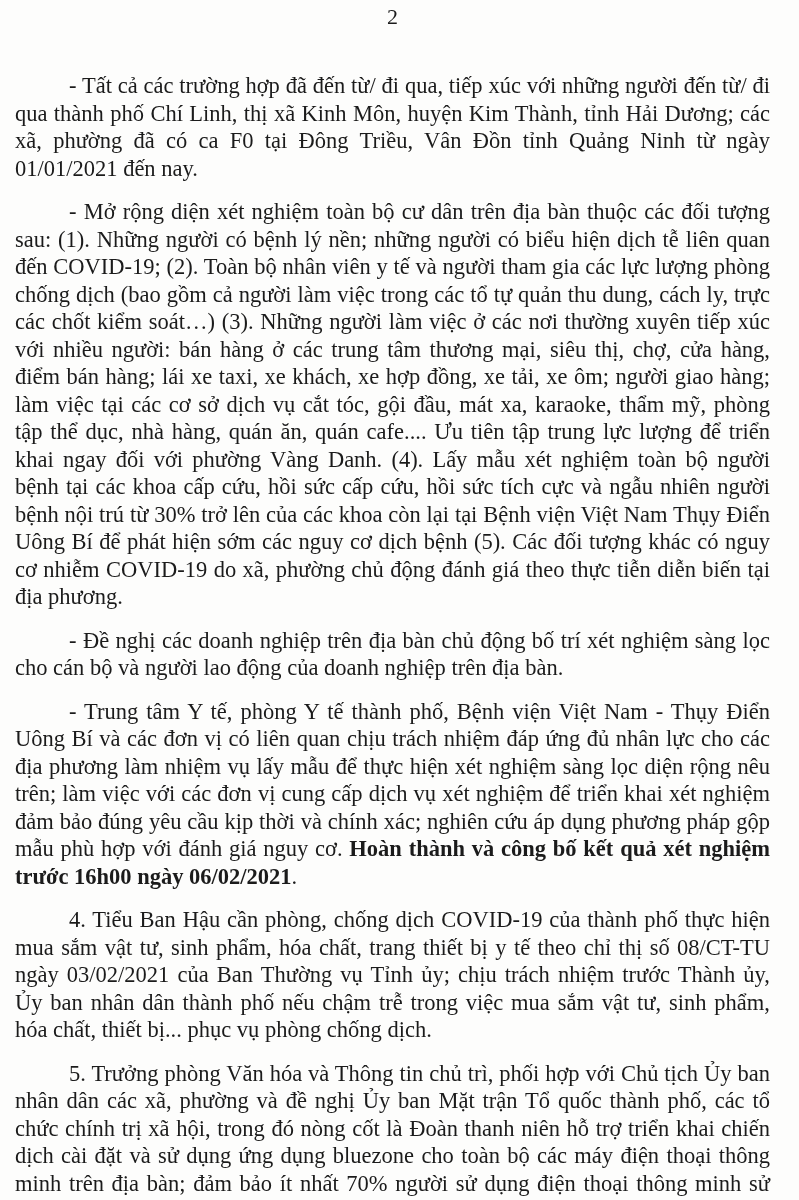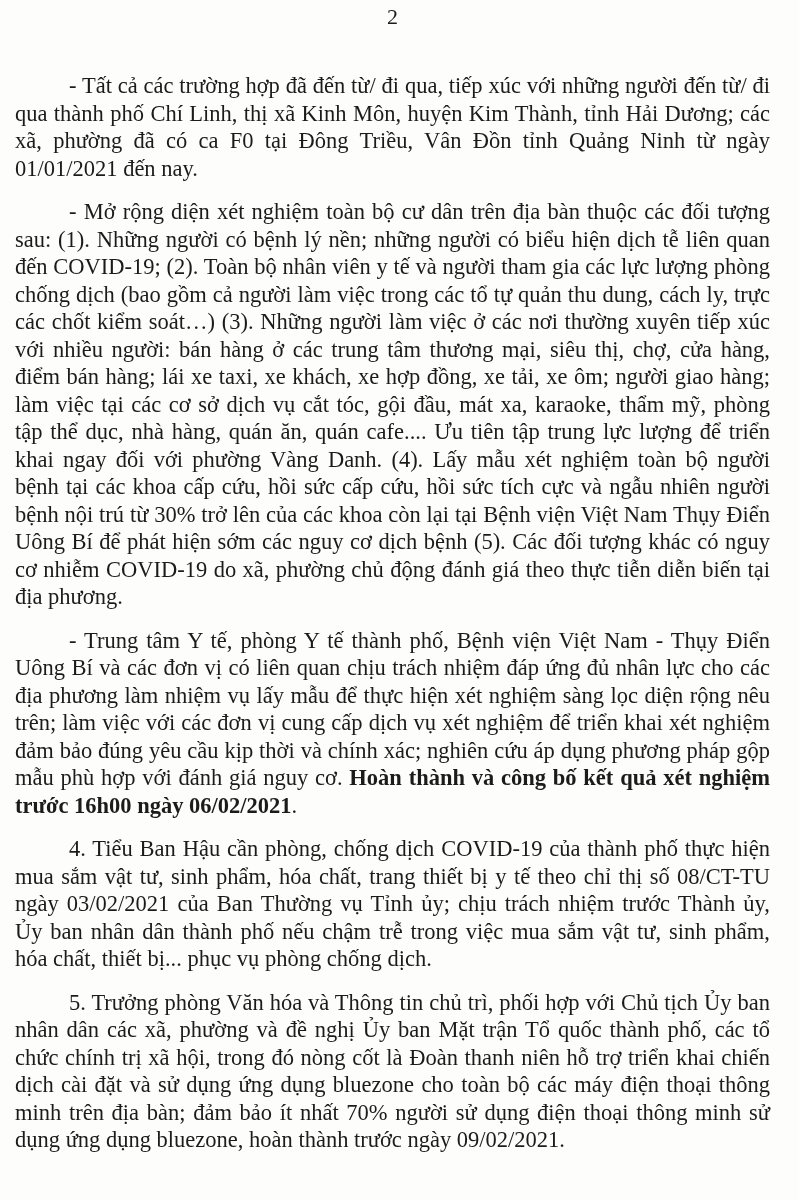--- a/index.html
+++ b/index.html
@@ -38,17 +38,18 @@
   }
 </style>
 </head>
 <body>
 
 <div class="page">
   <div class="page-number">2</div>
   <div class="body-text" id="paragraphs">
       <p><span>- Tất cả các trường hợp đã đến từ/ đi qua, tiếp xúc với những người đến từ/ đi qua thành phố Chí Linh, thị xã Kinh Môn, huyện Kim Thành, tỉnh Hải Dương; các xã, phường đã có ca F0 tại Đông Triều, Vân Đồn tỉnh Quảng Ninh từ ngày 01/01/2021 đến nay.</span></p>
       <p><span>- Mở rộng diện xét nghiệm toàn bộ cư dân trên địa bàn thuộc các đối tượng sau: (1). Những người có bệnh lý nền; những người có biểu hiện dịch tễ liên quan đến COVID-19; (2). Toàn bộ nhân viên y tế và người tham gia các lực lượng phòng chống dịch (bao gồm cả người làm việc trong các tổ tự quản thu dung, cách ly, trực các chốt kiểm soát…) (3). Những người làm việc ở các nơi thường xuyên tiếp xúc với nhiều người: bán hàng ở các trung tâm thương mại, siêu thị, chợ, cửa hàng, điểm bán hàng; lái xe taxi, xe khách, xe hợp đồng, xe tải, xe ôm; người giao hàng; làm việc tại các cơ sở dịch vụ cắt tóc, gội đầu, mát xa, karaoke, thẩm mỹ, phòng tập thể dục, nhà hàng, quán ăn, quán cafe.... Ưu tiên tập trung lực lượng để triển khai ngay đối với phường Vàng Danh. (4). Lấy mẫu xét nghiệm toàn bộ người bệnh tại các khoa cấp cứu, hồi sức cấp cứu, hồi sức tích cực và ngẫu nhiên người bệnh nội trú từ 30% trở lên của các khoa còn lại tại Bệnh viện Việt Nam Thụy Điển Uông Bí để phát hiện sớm các nguy cơ dịch bệnh (5). Các đối tượng khác có nguy cơ nhiễm COVID-19 do xã, phường chủ động đánh giá theo thực tiễn diễn biến tại địa phương.</span></p>
+      <p><span>- Đề nghị các doanh nghiệp trên địa bàn chủ động bố trí xét nghiệm sàng lọc cho cán bộ và người lao động của doanh nghiệp trên địa bàn.</span></p>
       <p><span>- Trung tâm Y tế, phòng Y tế thành phố, Bệnh viện Việt Nam - Thụy Điển Uông Bí và các đơn vị có liên quan chịu trách nhiệm đáp ứng đủ nhân lực cho các địa phương làm nhiệm vụ lấy mẫu để thực hiện xét nghiệm sàng lọc diện rộng nêu trên; làm việc với các đơn vị cung cấp dịch vụ xét nghiệm để triển khai xét nghiệm đảm bảo đúng yêu cầu kịp thời và chính xác; nghiên cứu áp dụng phương pháp gộp mẫu phù hợp với đánh giá nguy cơ. </span><b>Hoàn thành và công bố kết quả xét nghiệm trước 16h00 ngày 06/02/2021</b><span>.</span></p>
       <p><span>4. Tiểu Ban Hậu cần phòng, chống dịch COVID-19 của thành phố thực hiện mua sắm vật tư, sinh phẩm, hóa chất, trang thiết bị y tế theo chỉ thị số 08/CT-TU ngày 03/02/2021 của Ban Thường vụ Tỉnh ủy; chịu trách nhiệm trước Thành ủy, Ủy ban nhân dân thành phố nếu chậm trễ trong việc mua sắm vật tư, sinh phẩm, hóa chất, thiết bị... phục vụ phòng chống dịch.</span></p>
       <p><span>5. Trưởng phòng Văn hóa và Thông tin chủ trì, phối hợp với Chủ tịch Ủy ban nhân dân các xã, phường và đề nghị Ủy ban Mặt trận Tổ quốc thành phố, các tổ chức chính trị xã hội, trong đó nòng cốt là Đoàn thanh niên hỗ trợ triển khai chiến dịch cài đặt và sử dụng ứng dụng bluezone cho toàn bộ các máy điện thoại thông minh trên địa bàn; đảm bảo ít nhất 70% người sử dụng điện thoại thông minh sử dụng ứng dụng bluezone, hoàn thành trước ngày 09/02/2021.</span></p>
     </div>
 </div>
 
 </body></html>

